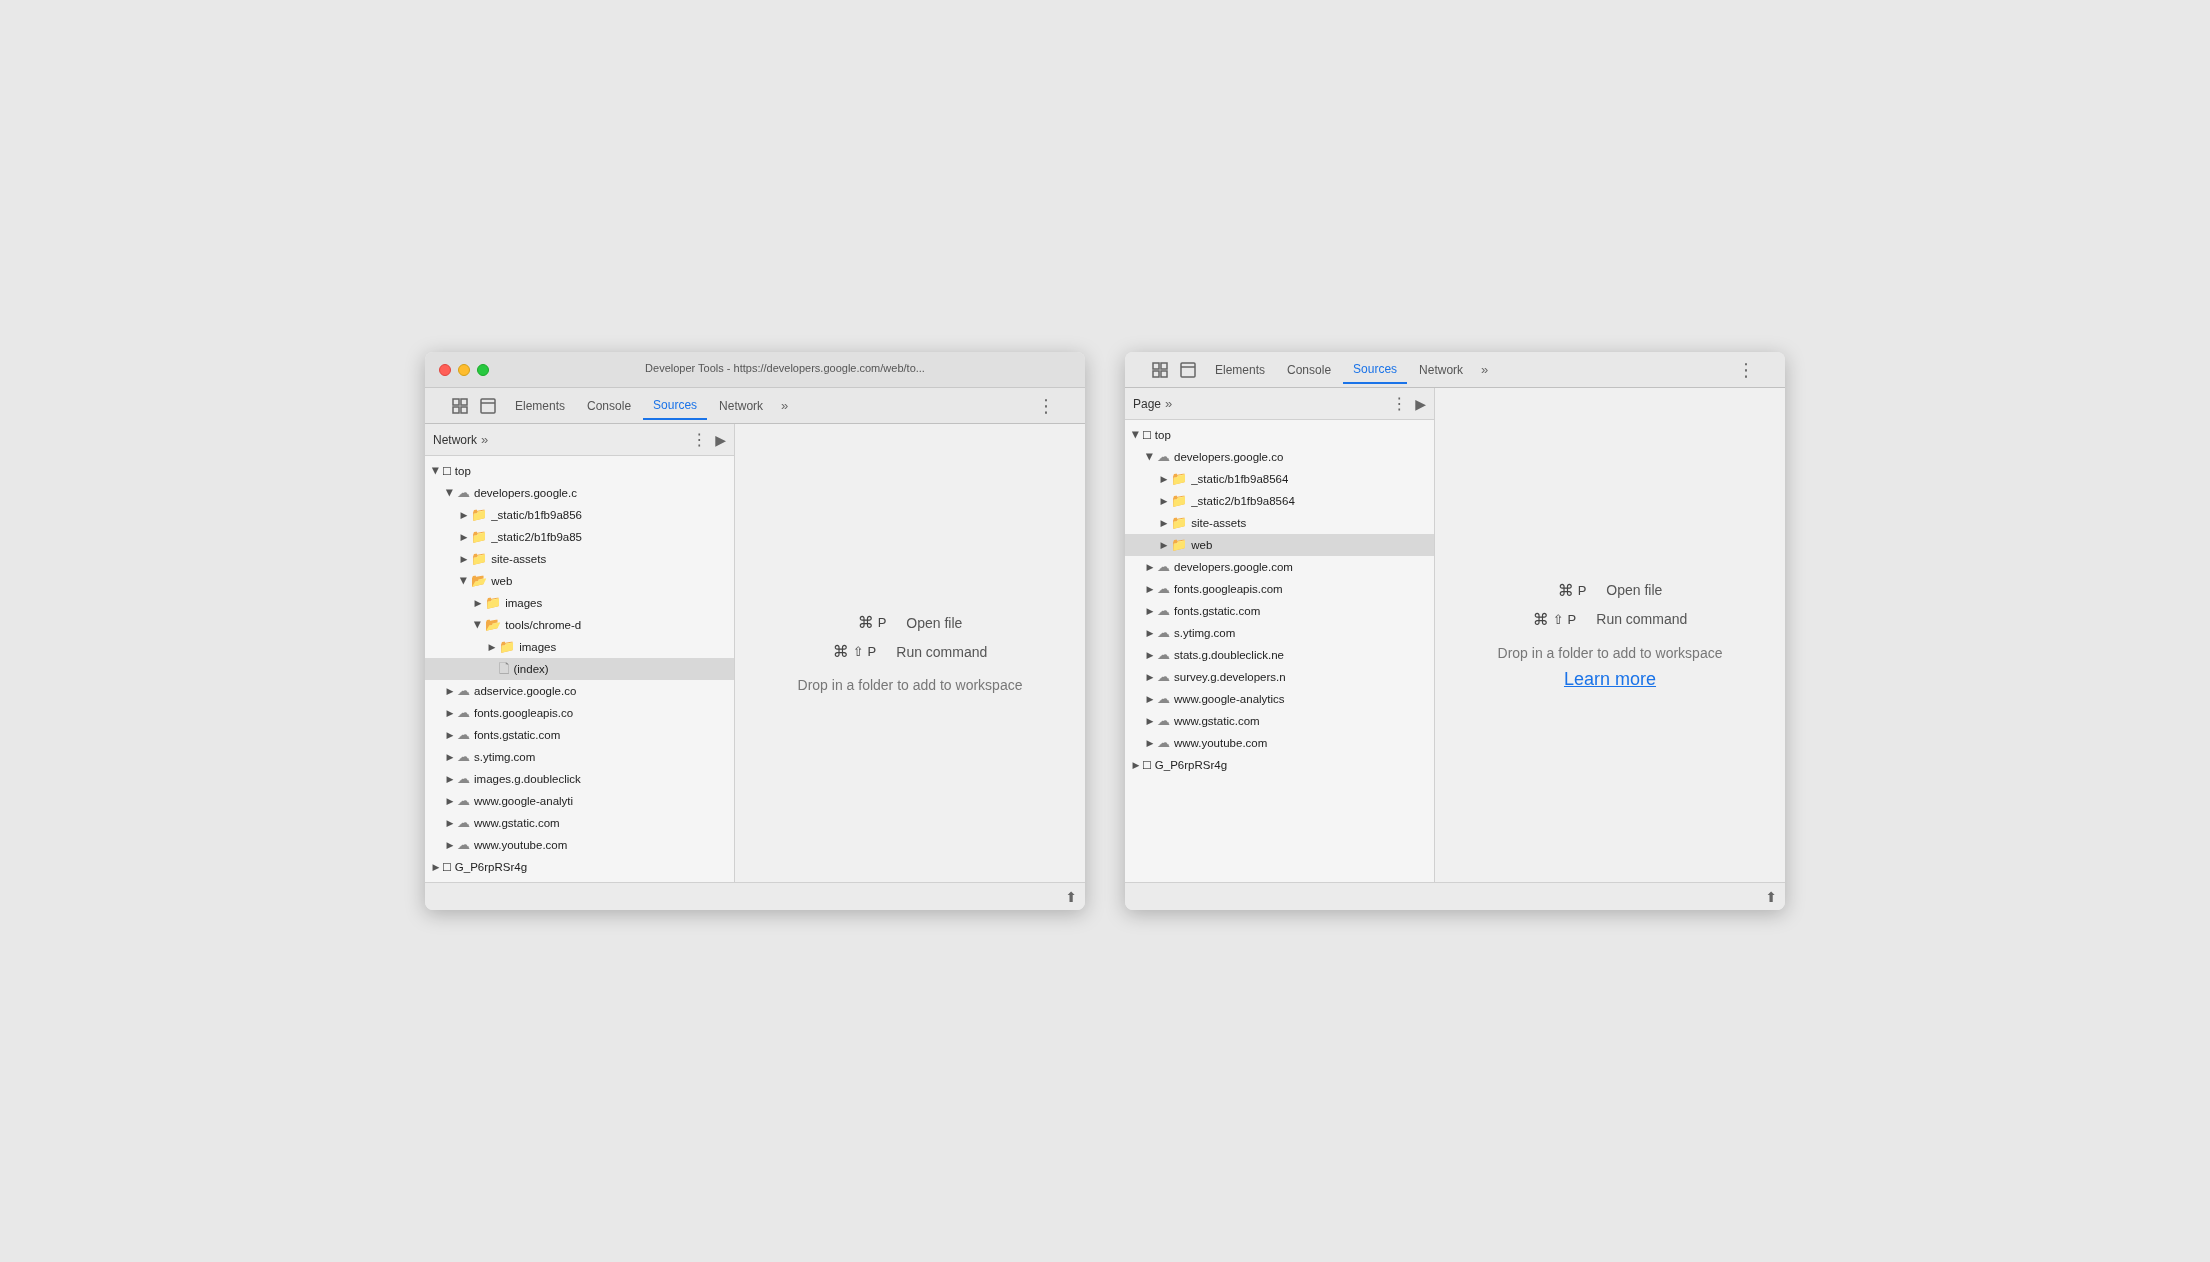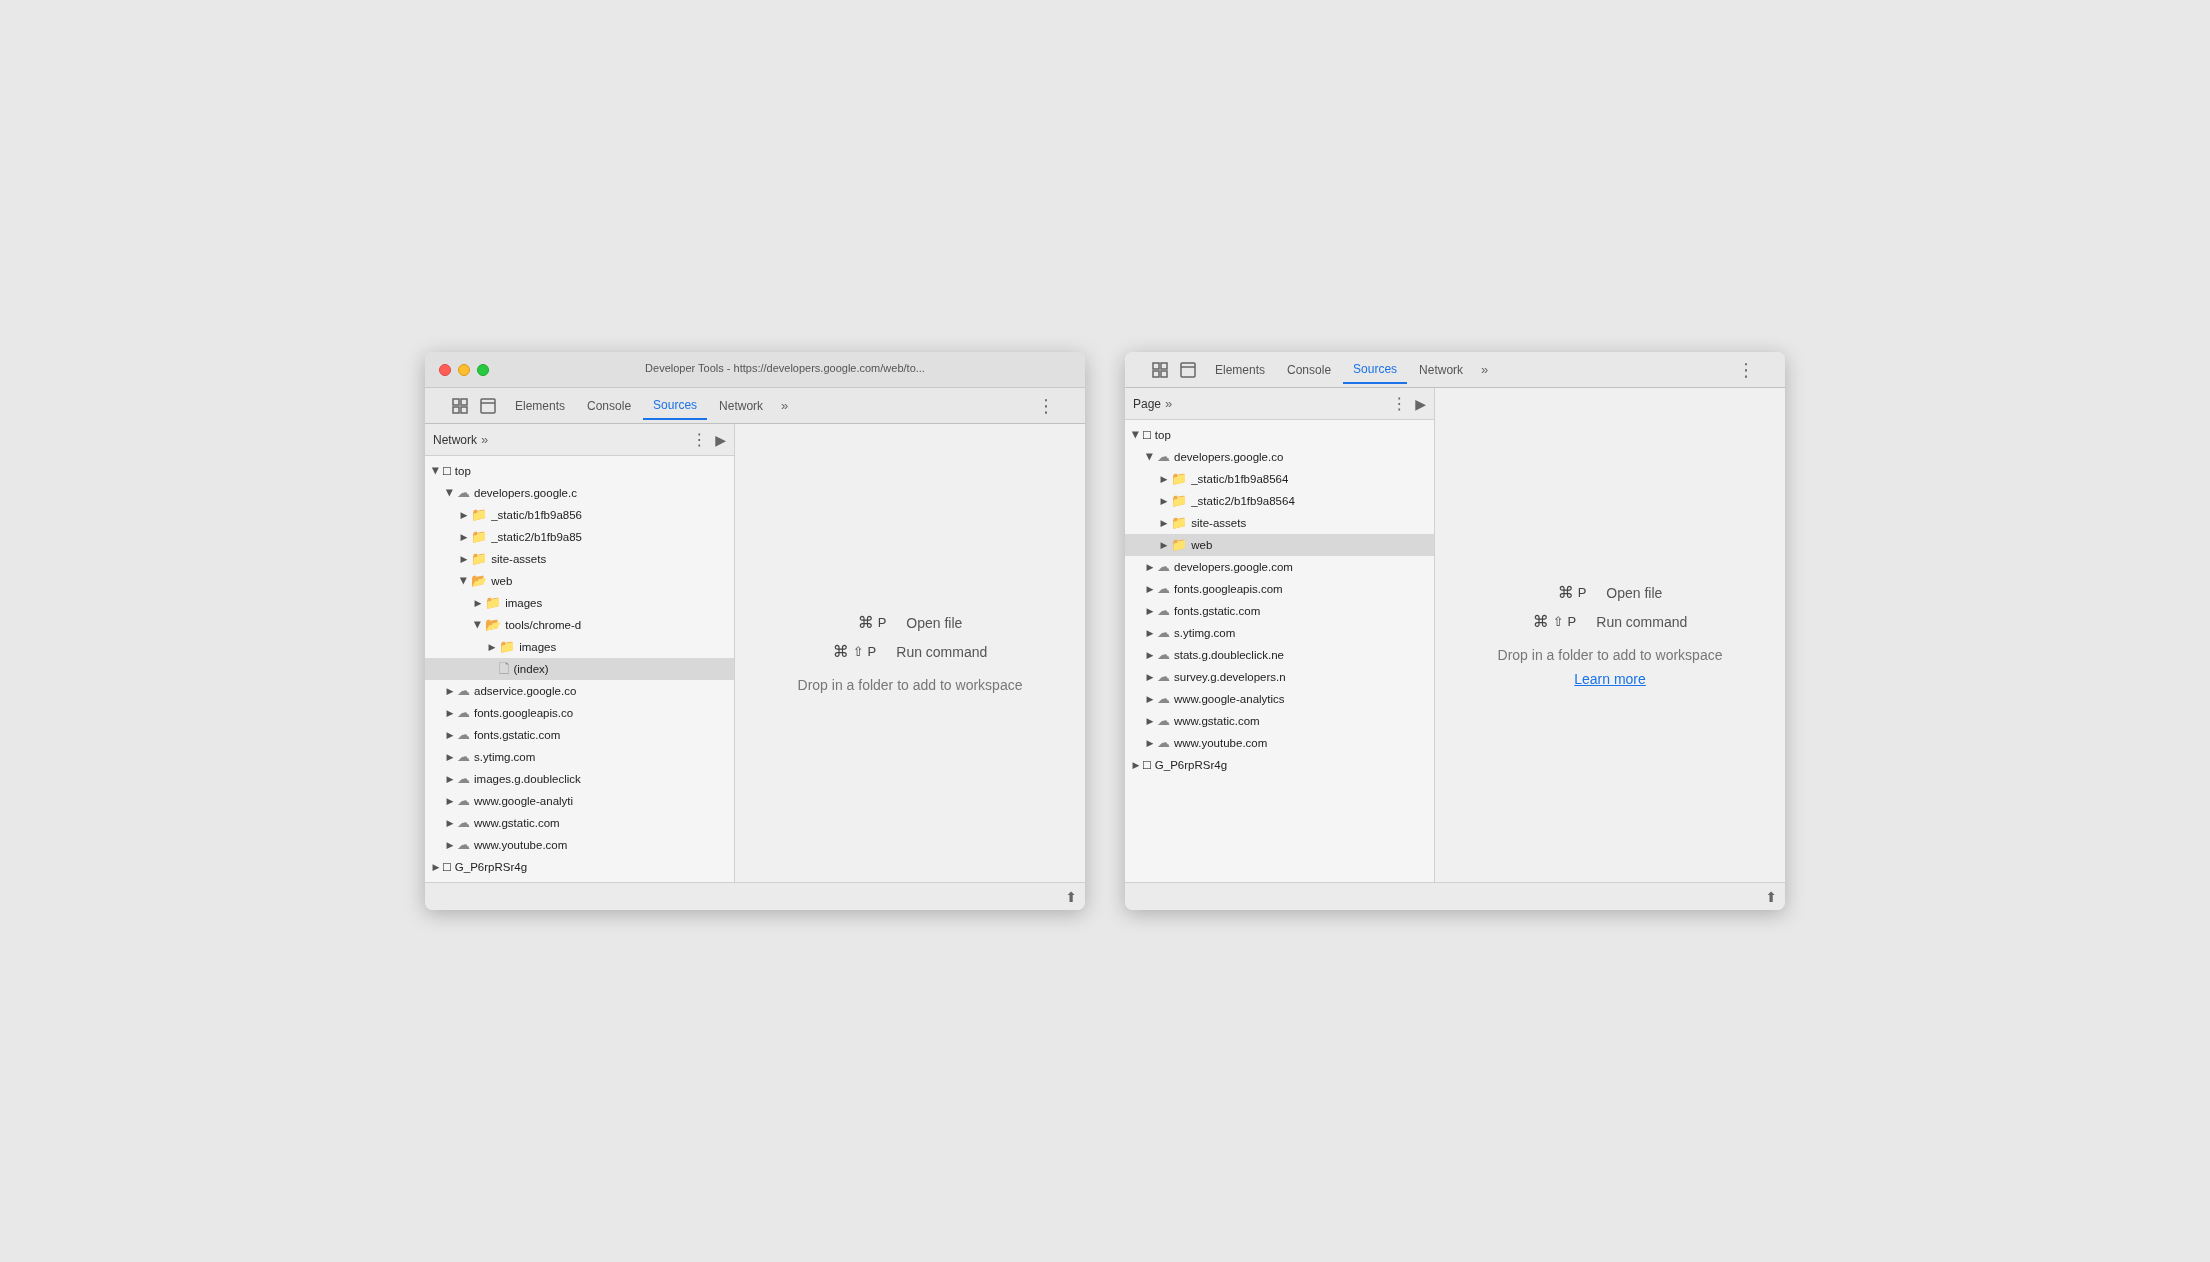--- a/index.html
+++ b/index.html
@@ -223,21 +223,21 @@
     .shortcut-label {
       font-size: 14px;
       color: #555;
     }
     .drop-text {
       font-size: 14px;
       color: #777;
       margin-top: 6px;
     }
     .learn-more {
-      font-size: 14px;
+      font-size: 18px;
       color: #1a73e8;
       text-decoration: underline;
       cursor: pointer;
       margin-top: 8px;
     }
     .bottom-bar {
       height: 28px;
       background: #ebebeb;
       border-top: 1px solid #d0d0d0;
       display: flex;

